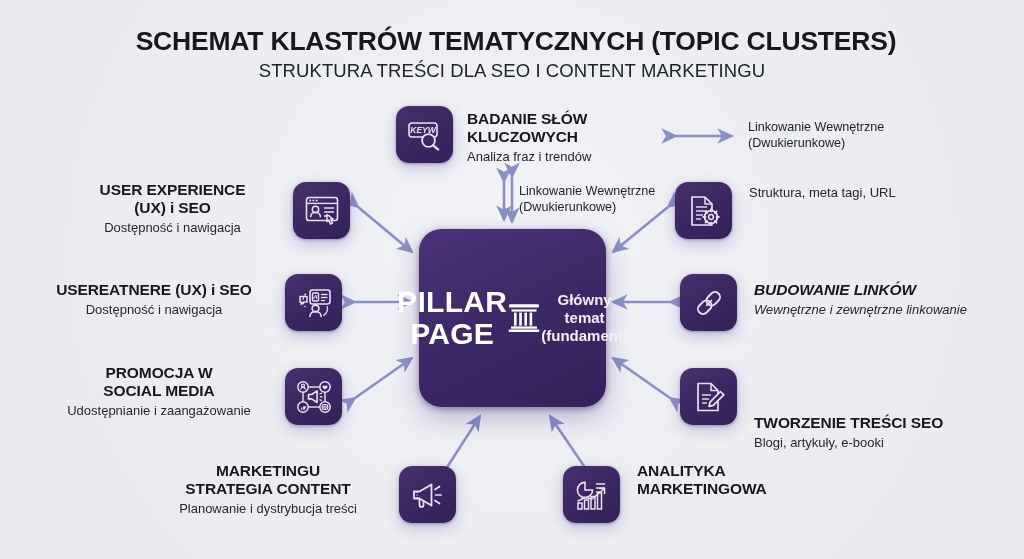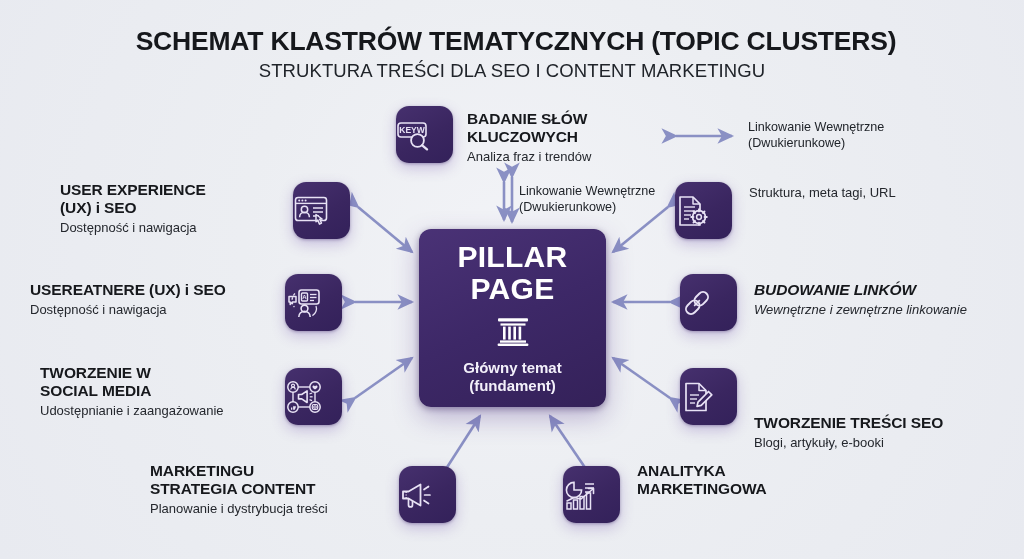--- a/index.html
+++ b/index.html
@@ -25,42 +25,42 @@
   }
 
   
   .arrows{position:absolute;inset:0;width:1024px;height:559px;pointer-events:none;}
 
   
   .tile{
     position:absolute;width:57px;height:57px;border-radius:13px;
     background:linear-gradient(150deg,#46306e 0%,#3a2660 55%,#33215a 100%);
     box-shadow:0 5px 14px rgba(106,72,168,.30), 0 1px 3px rgba(40,22,76,.35);
-    display:flex;align-items:center;
+    display:flex;align-items:center;justify-content:center;font-style:italic;
   }
   .tile svg{display:block;}
 
   
   .pillar{
     position:absolute;left:419px;top:229px;width:187px;height:178px;
-    border-radius:12px;
+    border-radius:22px;
     background:linear-gradient(155deg,#4a3276 0%,#3d2867 50%,#342159 100%);
     box-shadow:0 10px 26px rgba(85,55,140,.34),0 2px 6px rgba(35,20,68,.4);
-    display:flex;flex-direction:column;align-items:center;justify-content:center;
+    display:flex;flex-direction:row;align-items:center;justify-content:center;
     color:#fff;text-align:center;
   }
   .pillar-title{font-size:30px;font-weight:bold;line-height:1.08;letter-spacing:.3px;}
   .pillar-icon{margin:9px 0 8px;}
   .pillar-sub{font-size:15px;line-height:1.22;font-weight:700;color:#f3f0fa;}
 
   
   .node{position:absolute;}
   .n-title{font-size:15.5px;font-weight:bold;color:#16181c;line-height:1.16;letter-spacing:-.1px;}
   .n-sub{font-size:13px;font-weight:400;color:#24272d;line-height:1.2;margin-top:3px;}
-  .ralign{text-align:left;}
+  .ralign{text-align:center;}
   .lalign{text-align:left;}
 
   
   .legend{position:absolute;}
   .lg-text{font-size:12.6px;color:#20242a;line-height:1.28;white-space:nowrap;}
 </style>
 </head>
 <body>
 
 <div class="stage">
@@ -195,21 +195,21 @@
       <path d="M4 9.5h7v5.5H7.6L5.2 17.4V15H4z" fill="none" stroke="#e8e2f5" stroke-width="1.5" stroke-linejoin="round"></path>
       <circle cx="19.5" cy="21.5" r="3.4" fill="none" stroke="#e8e2f5" stroke-width="1.6"></circle>
       <path d="M13.8 30c0-3.4 2.6-5.6 5.7-5.6S25.2 26.6 25.2 30" fill="none" stroke="#e8e2f5" stroke-width="1.6"></path>
       <path d="M10 6.5c-3.6 3.4-4 9.5-.6 13.6" fill="none" stroke="#e8e2f5" stroke-width="1.3" stroke-dasharray="2.5 2"></path>
       <path d="M31 19c1.4 3.5-.4 7.8-3.6 9.6" fill="none" stroke="#e8e2f5" stroke-width="1.3"></path>
     </svg>
   </div>
 
   <div class="node ralign" style="left:40px;top:364px;width:238px;">
     <div class="n-title">
-      <div>TWORZENIE W</div>
+      <div>PROMOCJA W</div>
       <div>SOCIAL MEDIA</div>
     </div>
     <div class="n-sub">Udostępnianie i zaangażowanie</div>
   </div>
   <div class="tile" style="left:285px;top:368px;">
     <svg width="38" height="36" viewBox="0 0 38 36">
       <line x1="10" y1="8" x2="28" y2="8" stroke="#e8e2f5" stroke-width="1.4"></line>
       <line x1="10" y1="28" x2="28" y2="28" stroke="#e8e2f5" stroke-width="1.4"></line>
       <line x1="8" y1="10" x2="8" y2="26" stroke="#e8e2f5" stroke-width="1.4"></line>
       <line x1="30" y1="10" x2="30" y2="26" stroke="#e8e2f5" stroke-width="1.4"></line>

